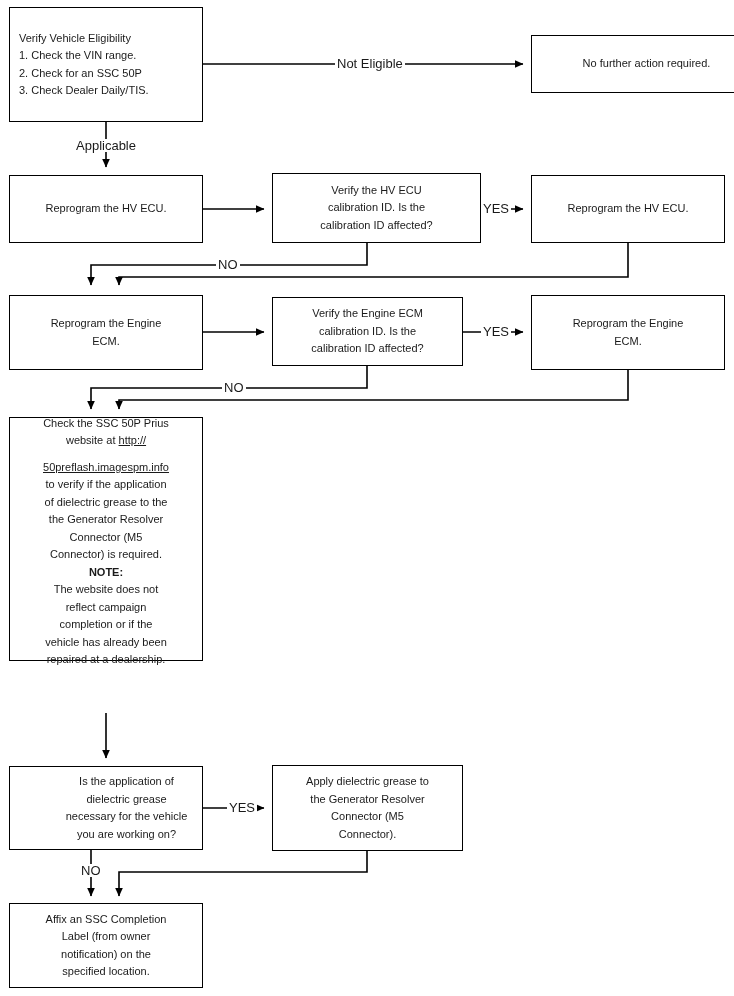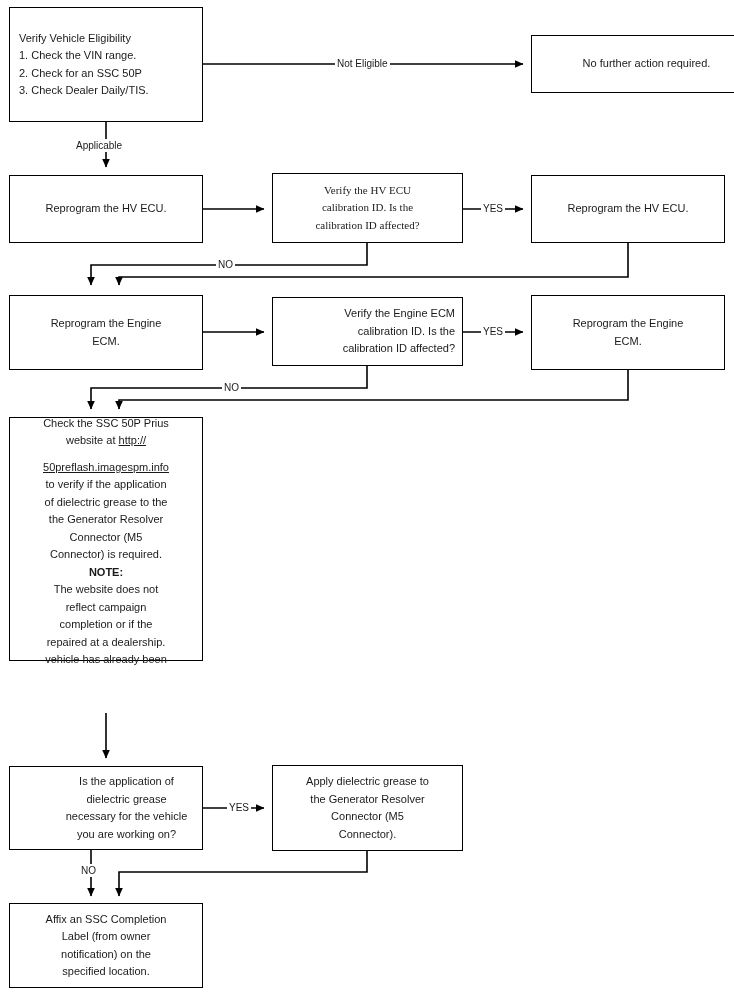--- a/index.html
+++ b/index.html
@@ -43,21 +43,21 @@
     padding-left:9px;
   }
   .node .ln{ display:block; width:100%; }
   .node.left-align .ln{ text-align:left; }
   .node .ln.indent{ padding-left:17px; }
   .node .ln.bold{ font-weight:bold; }
   .node .ln.spacer{ height:17px; }
   .u{ text-decoration:underline;margin-top:9px; }
   .edge-label{
     position:absolute;
-    font-size:10px;
+    font-size:13px;
     line-height:13px;
     color:#1a1a1a;
     background:#ffffff;
     padding:0 2px;
     white-space:nowrap;
     z-index:3;
   }
 </style>
 </head>
 <body>
@@ -110,36 +110,36 @@
   </div>
 
   <div class="node" style="left:531px; top:35px;  width:231px; height:58px;">
     <span class="ln">No further action required.</span>
   </div>
 
   <div class="node" style="left:9px;   top:175px; width:194px; height:68px;">
     <span class="ln">Reprogram the HV ECU.</span>
   </div>
 
-  <div class="node" style="left:272px; top:173px; width:191px; height:70px;font-family:Liberation Serif, serif;">
+  <div class="node" style="left:272px; top:173px; width:209px; height:70px;">
     <span class="ln">Verify the HV ECU</span>
     <span class="ln">calibration ID. Is the</span>
     <span class="ln">calibration ID affected?</span>
   </div>
 
   <div class="node" style="left:531px; top:175px; width:194px; height:68px;">
     <span class="ln">Reprogram the HV ECU.</span>
   </div>
 
   <div class="node" style="left:9px;   top:295px; width:194px; height:75px;">
     <span class="ln">Reprogram the Engine</span>
     <span class="ln">ECM.</span>
   </div>
 
-  <div class="node" style="left:272px; top:297px; width:191px; height:69px;text-align:right;">
+  <div class="node" style="left:272px; top:297px; width:191px; height:69px;">
     <span class="ln">Verify the Engine ECM</span>
     <span class="ln">calibration ID. Is the</span>
     <span class="ln">calibration ID affected?</span>
   </div>
 
   <div class="node" style="left:531px; top:295px; width:194px; height:75px;">
     <span class="ln">Reprogram the Engine</span>
     <span class="ln">ECM.</span>
   </div>
 
@@ -151,22 +151,22 @@
     <span class="ln">of dielectric grease to the</span>
     <span class="ln">the Generator Resolver</span>
     <span class="ln">Connector (M5</span>
     <span class="ln">Connector) is required.</span>
     <span class="ln spacer"></span>
     <span class="ln spacer"></span>
     <span class="ln bold">NOTE:</span>
     <span class="ln">The website does not</span>
     <span class="ln">reflect campaign</span>
     <span class="ln">completion or if the</span>
+    <span class="ln">vehicle has already been</span>
     <span class="ln">repaired at a dealership.</span>
-    <span class="ln">vehicle has already been</span>
   </div>
 
   <div class="node" style="left:9px;   top:766px; width:194px; height:84px;padding-left:48px;">
     <span class="ln">Is the application of</span>
     <span class="ln">dielectric grease</span>
     <span class="ln">necessary for the vehicle</span>
     <span class="ln">you are working on?</span>
   </div>
 
   <div class="node" style="left:272px; top:765px; width:191px; height:86px;">

